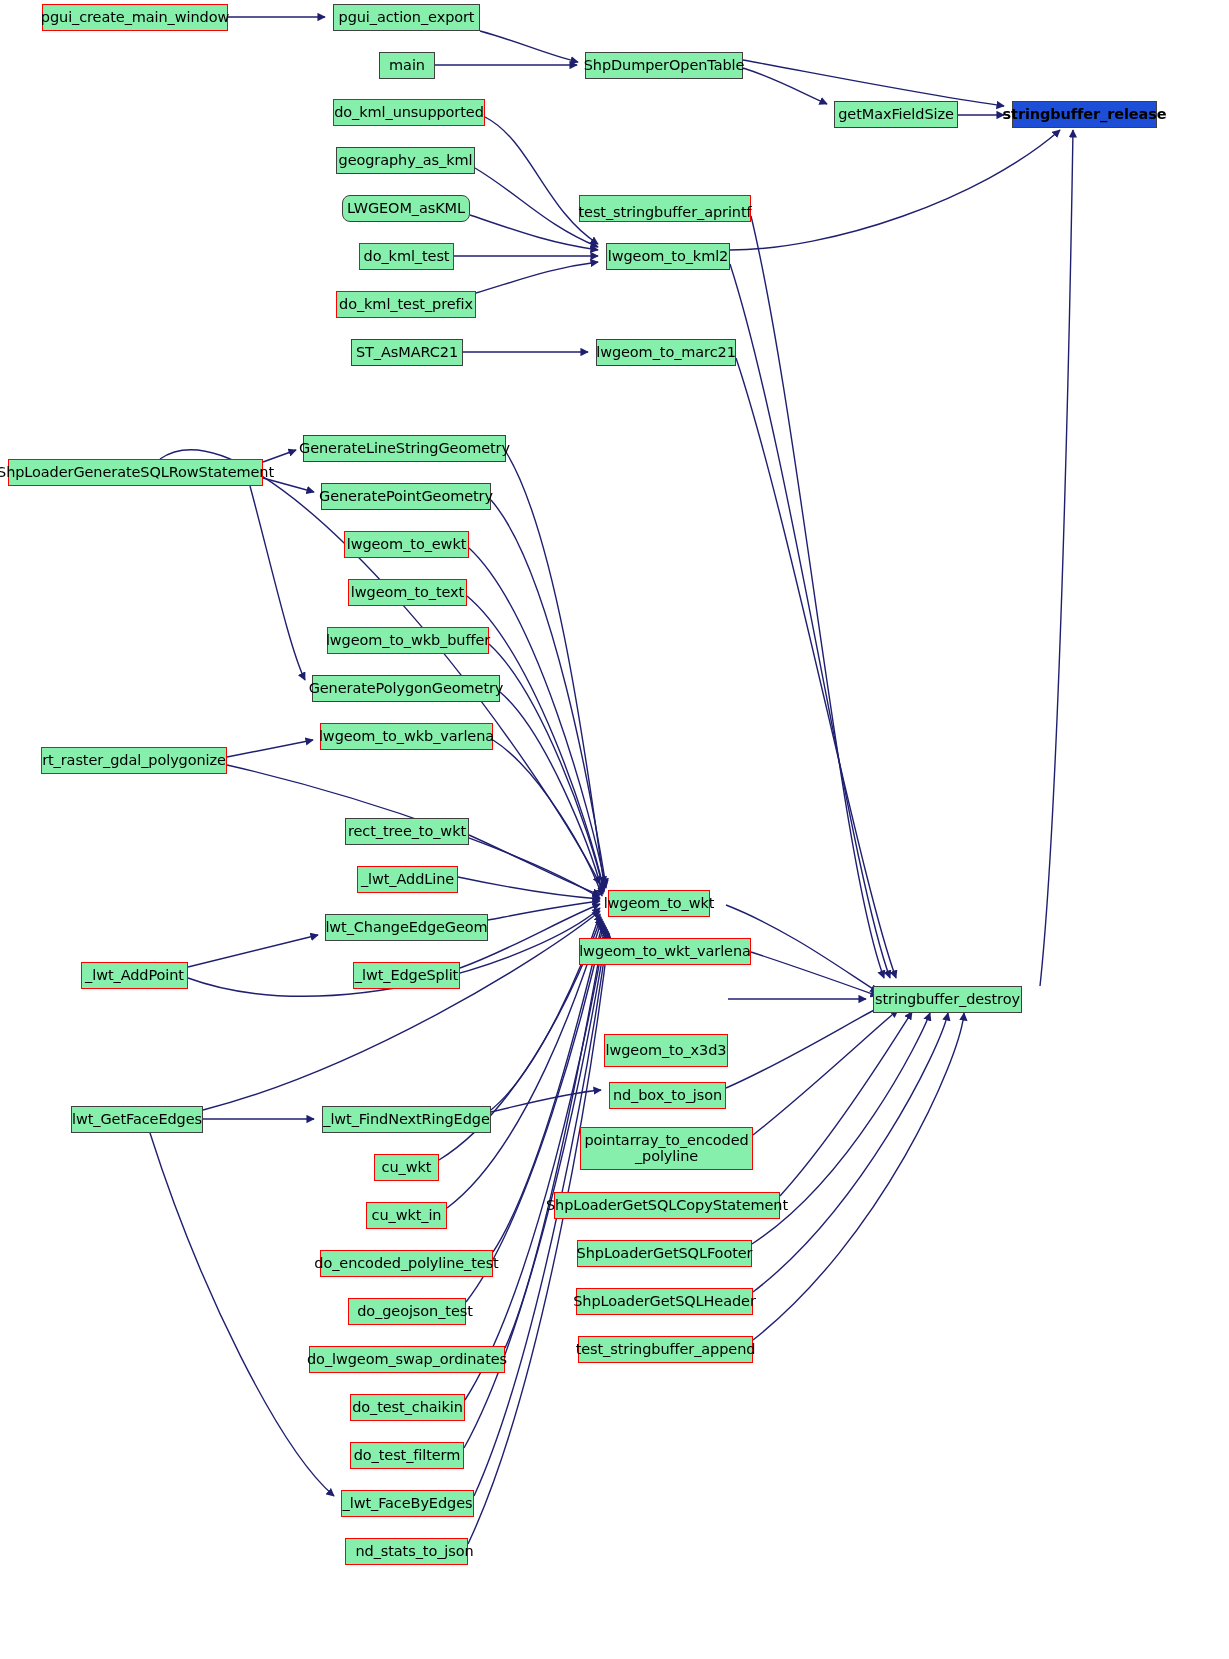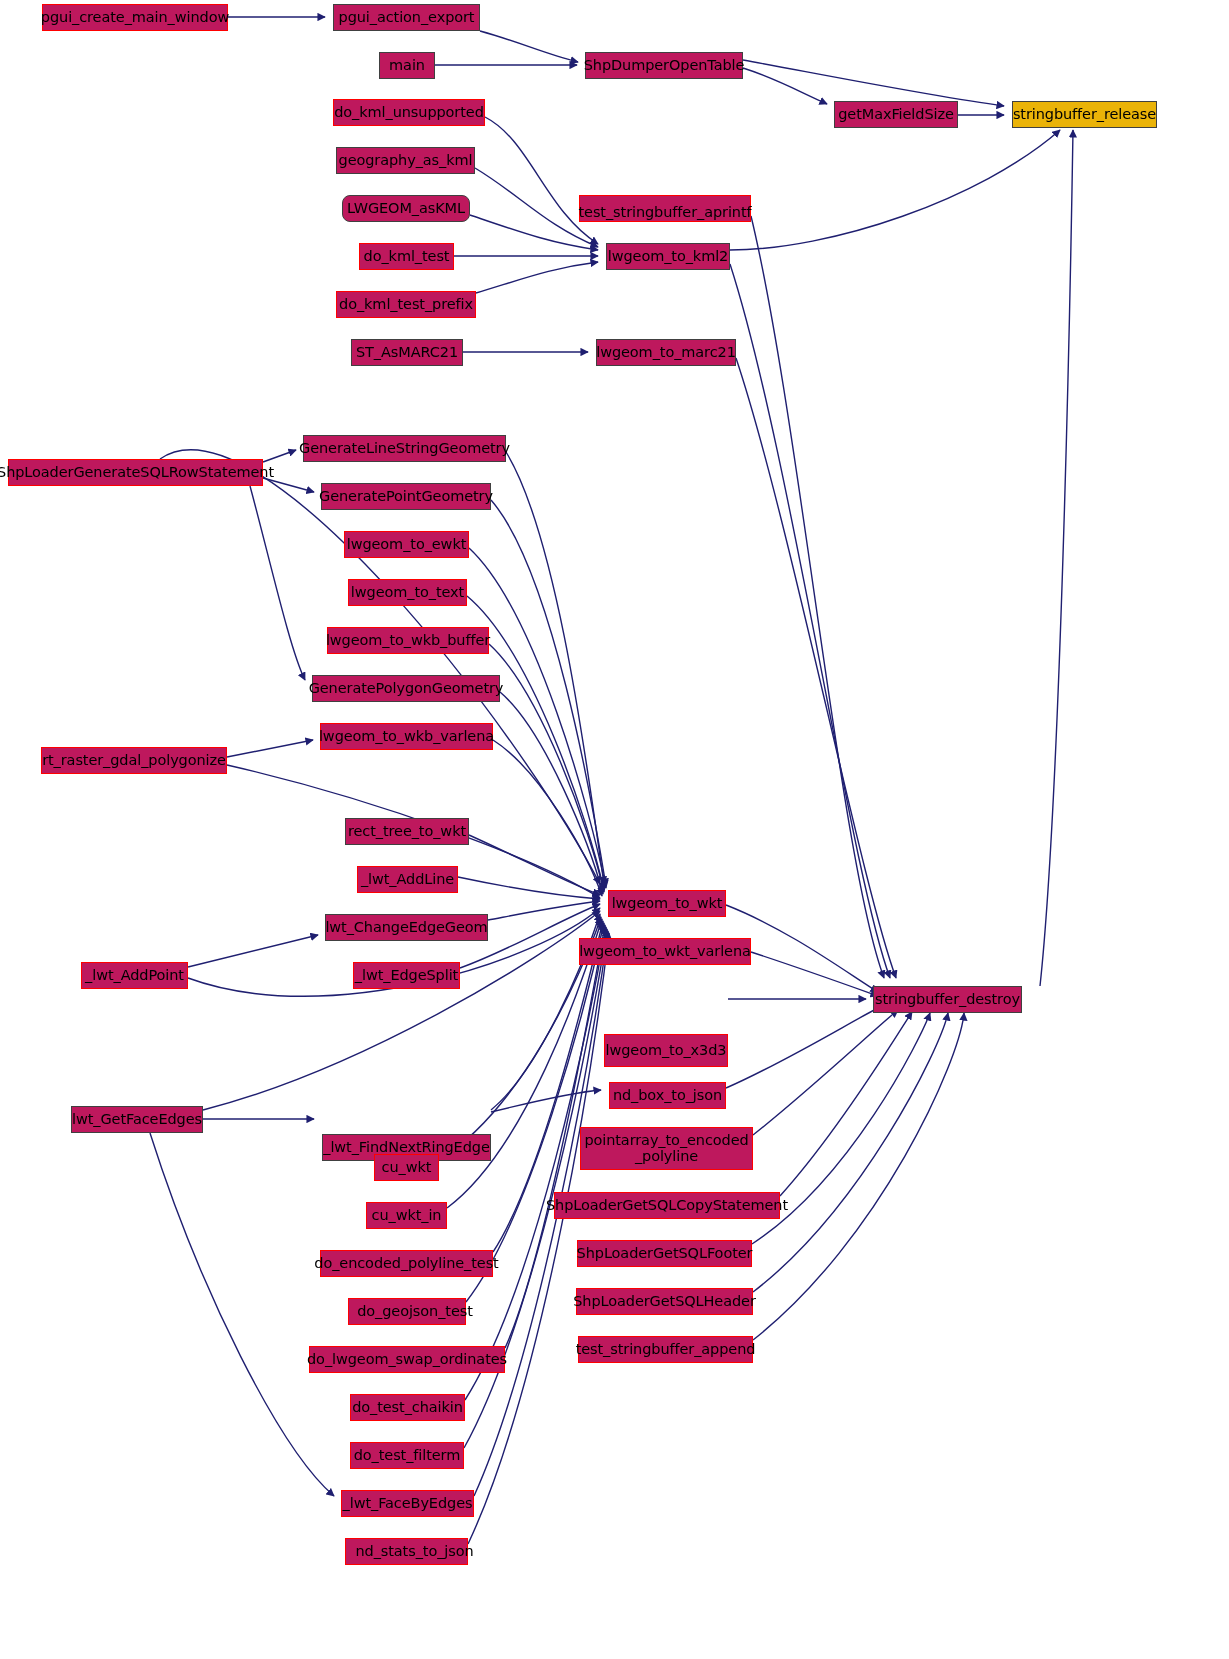--- a/index.html
+++ b/index.html
@@ -22,37 +22,38 @@
     height: 1659px;
     pointer-events: none;
   }
   .node {
     position: absolute;
     box-sizing: border-box;
     display: flex;
     align-items: center;
     justify-content: center;
     text-align: center;
-    background: #be185d;
+    background: #86efac;
     border: 1px solid #000000;
     font-size: 14.5px;
     line-height: 1.08;
     color: #000000;
     white-space: pre;
     letter-spacing: -0.1px;
   }
   .node.red {
     border-color: #ff0000;
   }
   .node.dark {
     border-color: #404040;
   }
   .node.highlight {
-    background: #eab308;
+    background: #1d4ed8;
     border-color: #404040;
+    font-weight: bold;
   }
   .node .lbl {
     pointer-events: none;
   }
 </style>
 </head>
 <body>
 
 <div id="canvas">
   <svg id="edge-layer" width="1229" height="1659" viewBox="0 0 1229 1659">
@@ -146,26 +147,26 @@
       <div class="node red" style="left: 348px; top: 579px; width: 119px; height: 27px;"><span class="lbl">lwgeom_to_text</span></div>
       <div class="node red" style="left: 327px; top: 627px; width: 162px; height: 27px;"><span class="lbl">lwgeom_to_wkb_buffer</span></div>
       <div class="node dark" style="left: 312px; top: 675px; width: 188px; height: 27px;"><span class="lbl">GeneratePolygonGeometry</span></div>
       <div class="node red" style="left: 320px; top: 723px; width: 173px; height: 27px;"><span class="lbl">lwgeom_to_wkb_varlena</span></div>
       <div class="node red" style="left: 41px; top: 747px; width: 186px; height: 27px;"><span class="lbl">rt_raster_gdal_polygonize</span></div>
       <div class="node dark" style="left: 345px; top: 818px; width: 124px; height: 27px;"><span class="lbl">rect_tree_to_wkt</span></div>
       <div class="node red" style="left: 357px; top: 866px; width: 101px; height: 27px;"><span class="lbl">_lwt_AddLine</span></div>
       <div class="node dark" style="left: 325px; top: 914px; width: 163px; height: 27px;"><span class="lbl">lwt_ChangeEdgeGeom</span></div>
       <div class="node red" style="left: 353px; top: 962px; width: 107px; height: 27px;"><span class="lbl">_lwt_EdgeSplit</span></div>
       <div class="node red" style="left: 81px; top: 962px; width: 107px; height: 27px;"><span class="lbl">_lwt_AddPoint</span></div>
-      <div class="node red" style="left: 608px; top: 890px; width: 118px; height: 27px;"><span class="lbl">lwgeom_to_wkt</span></div>
+      <div class="node red" style="left: 608px; top: 890px; width: 102px; height: 27px;"><span class="lbl">lwgeom_to_wkt</span></div>
       <div class="node red" style="left: 579px; top: 938px; width: 172px; height: 27px;"><span class="lbl">lwgeom_to_wkt_varlena</span></div>
       <div class="node red" style="left: 604px; top: 1034px; width: 124px; height: 33px;"><span class="lbl">lwgeom_to_x3d3</span></div>
       <div class="node dark" style="left: 873px; top: 986px; width: 149px; height: 27px;"><span class="lbl">stringbuffer_destroy</span></div>
       <div class="node dark" style="left: 71px; top: 1106px; width: 132px; height: 27px;"><span class="lbl">lwt_GetFaceEdges</span></div>
-      <div class="node dark" style="left: 322px; top: 1106px; width: 169px; height: 27px; margin-top: 28px;"><span class="lbl">_lwt_FindNextRingEdge</span></div>
+      <div class="node dark" style="left: 322px; top: 1106px; width: 169px; height: 27px;"><span class="lbl">_lwt_FindNextRingEdge</span></div>
       <div class="node red" style="left: 374px; top: 1154px; width: 65px; height: 27px;"><span class="lbl">cu_wkt</span></div>
       <div class="node red" style="left: 366px; top: 1202px; width: 81px; height: 27px;"><span class="lbl">cu_wkt_in</span></div>
       <div class="node red" style="left: 320px; top: 1250px; width: 173px; height: 27px;"><span class="lbl">do_encoded_polyline_test</span></div>
       <div class="node red" style="left: 348px; top: 1298px; width: 118px; height: 27px; padding-left: 16px;"><span class="lbl">do_geojson_test</span></div>
       <div class="node red" style="left: 309px; top: 1346px; width: 196px; height: 27px;"><span class="lbl">do_lwgeom_swap_ordinates</span></div>
       <div class="node red" style="left: 350px; top: 1394px; width: 115px; height: 27px;"><span class="lbl">do_test_chaikin</span></div>
       <div class="node red" style="left: 350px; top: 1442px; width: 114px; height: 27px;"><span class="lbl">do_test_filterm</span></div>
       <div class="node red" style="left: 341px; top: 1490px; width: 133px; height: 27px;"><span class="lbl">_lwt_FaceByEdges</span></div>
       <div class="node red" style="left: 345px; top: 1538px; width: 123px; height: 27px; padding-left: 16px;"><span class="lbl">nd_stats_to_json</span></div>
       <div class="node red" style="left: 609px; top: 1082px; width: 117px; height: 27px;"><span class="lbl">nd_box_to_json</span></div>

